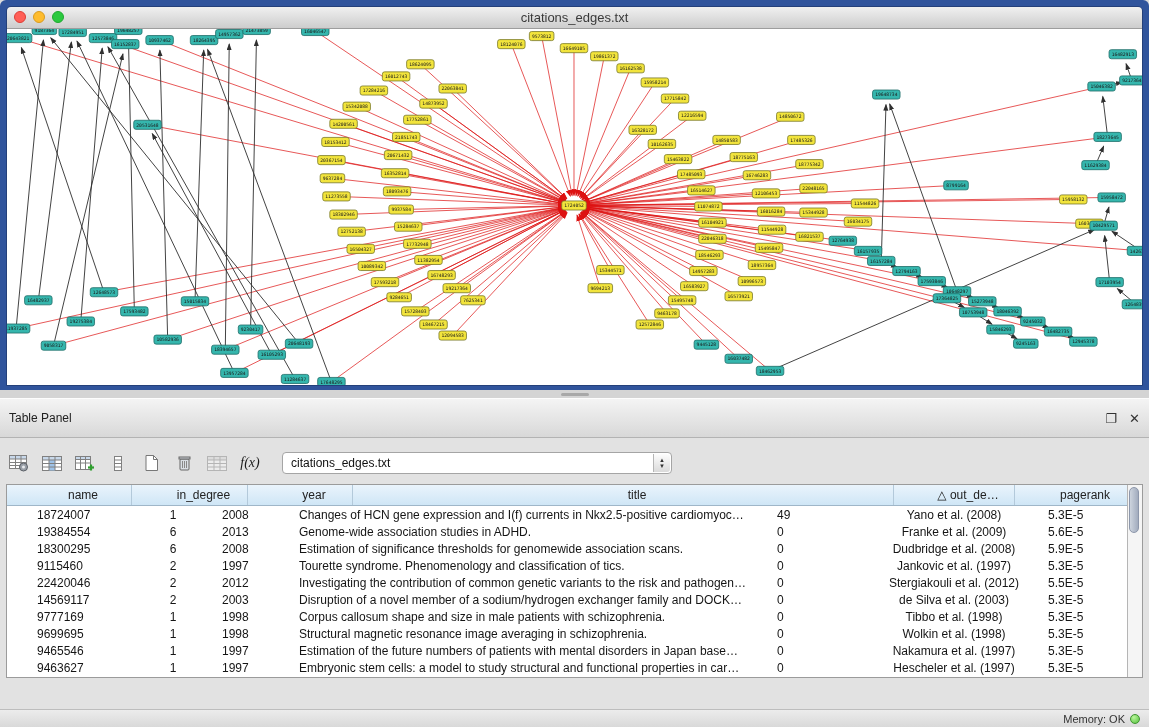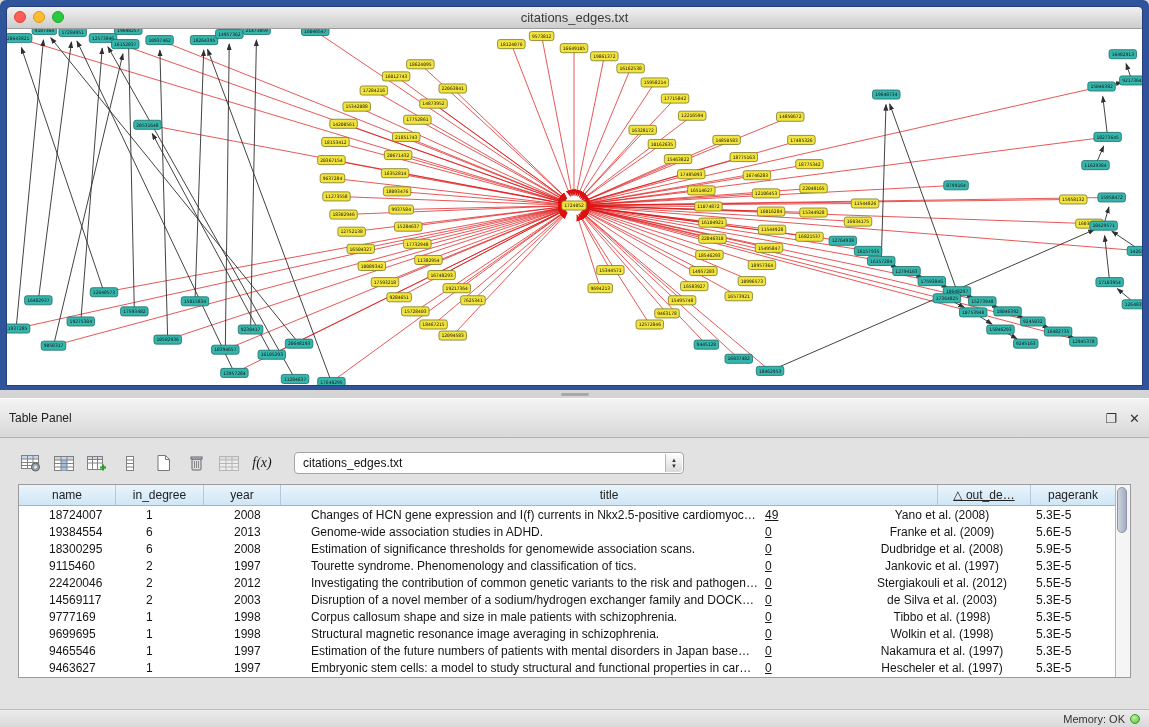--- a/index.html
+++ b/index.html
@@ -21,36 +21,36 @@
   
   .splitter{height:8px;flex:0 0 8px;background:#d4d4d4;display:flex;justify-content:center;align-items:center;}
   .grip{width:28px;height:3px;background:#a8a8a8;border-radius:2px;}
 
   
   .table-panel{flex:1;display:flex;flex-direction:column;background:#e2e2e2;min-height:0;}
   .panel-header{height:22px;flex:0 0 22px;background:linear-gradient(#f4f4f4,#d8d8d8);border-top:1px solid #fdfdfd;border-bottom:1px solid #b3b3b3;display:flex;align-items:center;padding:8px 9px;font-size:12px;color:#222;}
   .panel-title{flex:1;}
   .panel-actions{display:flex;gap:12px;font-size:13px;color:#333;align-items:center;}
   .panel-actions span{cursor:default;}
-  .panel-body{flex:1;display:flex;flex-direction:column;padding:10px 18px 0;min-height:0;}
+  .panel-body{flex:1;display:flex;flex-direction:column;padding:10px 6px 0;min-height:0;}
 
   .toolbar{display:flex;align-items:center;gap:7px;height:30px;flex:0 0 30px;margin-bottom:6px;}
   .tbtn{width:26px;height:24px;display:flex;align-items:center;justify-content:center;border-radius:3px;}
   .fx{font-family:"Liberation Serif",serif;font-style:italic;font-size:14px;color:#1a1a1a;}
   .combo{margin-left:12px;width:390px;height:22px;background:#fff;border:1px solid #a5a5a5;border-radius:4px;display:flex;align-items:center;font-size:12px;color:#111;position:relative;padding-left:8px;box-sizing:border-box;}
   .combo-arrows{position:absolute;right:1px;top:1px;bottom:1px;width:16px;background:linear-gradient(#fdfdfd,#dadada);border-left:1px solid #b5b5b5;border-radius:0 3px 3px 0;display:flex;flex-direction:column;align-items:center;justify-content:center;font-size:6px;line-height:6px;color:#333;}
 
   .table-wrap{border:1px solid #9b9b9b;background:#fff;display:flex;height:192px;flex:0 0 auto;}
   .table-main{flex:1;display:flex;flex-direction:column;overflow:hidden;}
   .thead{height:20px;flex:0 0 20px;display:flex;background:linear-gradient(#eaf4fc,#cfe6f6);border-bottom:1px solid #9fb6c8;}
-  .th{box-sizing:border-box;border-right:1px solid #b3c9da;display:flex;align-items:center;justify-content:center;font-size:12px;color:#222;white-space:nowrap;overflow:hidden;}
+  .th{box-sizing:border-box;border-right:1px solid #b3c9da;display:flex;align-items:center;justify-content:center;font-size:12px;color:#222;white-space:nowrap;overflow:hidden;margin-left:28px;}
   .tbody{flex:1;overflow:hidden;margin-left:25px;}
   .tr{height:17px;display:flex;align-items:center;}
   .td{box-sizing:border-box;padding:0 5px;font-size:12px;color:#151515;white-space:nowrap;overflow:hidden;}
-  .c0{width:97px;} .c1{width:88px;} .c2{width:77px;} .c3{flex:1;min-width:0;} .c4{width:93px;text-decoration:underline;} .c5{width:178px;} .c6{width:84px;border-right:none;}
+  .c0{width:97px;} .c1{width:88px;text-align:center;} .c2{width:77px;} .c3{flex:1;min-width:0;} .c4{width:93px;} .c5{width:178px;} .c6{width:84px;border-right:none;}
   .td.c5{text-align:center;}
   .vscroll{flex:0 0 14px;border-left:1px solid #b5b5b5;background:#f5f5f5;position:relative;}
   .vthumb{position:absolute;top:2px;left:1px;width:10px;height:46px;border-radius:5px;background:linear-gradient(90deg,#cdd4de,#a2acbe);border:1px solid #8d97ab;box-sizing:border-box;}
 
   .tabs-row{flex:1;display:flex;justify-content:center;align-items:center;min-height:0;}
   .tabs-group{display:flex;border:1px solid #8d8d8d;border-radius:4px;overflow:hidden;}
   .tab{padding:3px 13px;font-size:12px;color:#222;background:linear-gradient(#fefefe,#e2e2e2);border-right:1px solid #9d9d9d;}
   .tab:last-child{border-right:none;}
   .tab.active{background:linear-gradient(#8d8d8d,#626262);color:#fff;}
 

